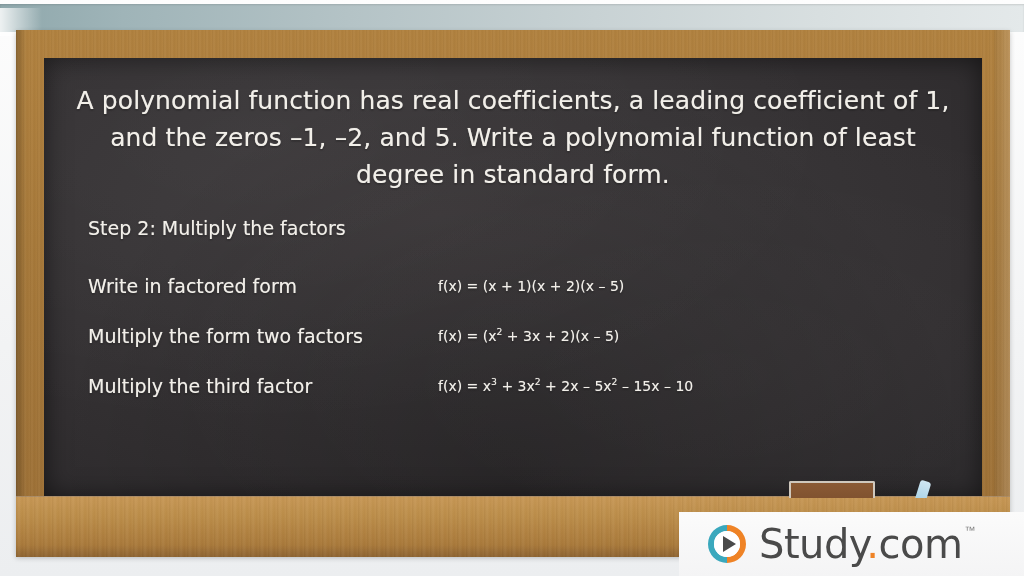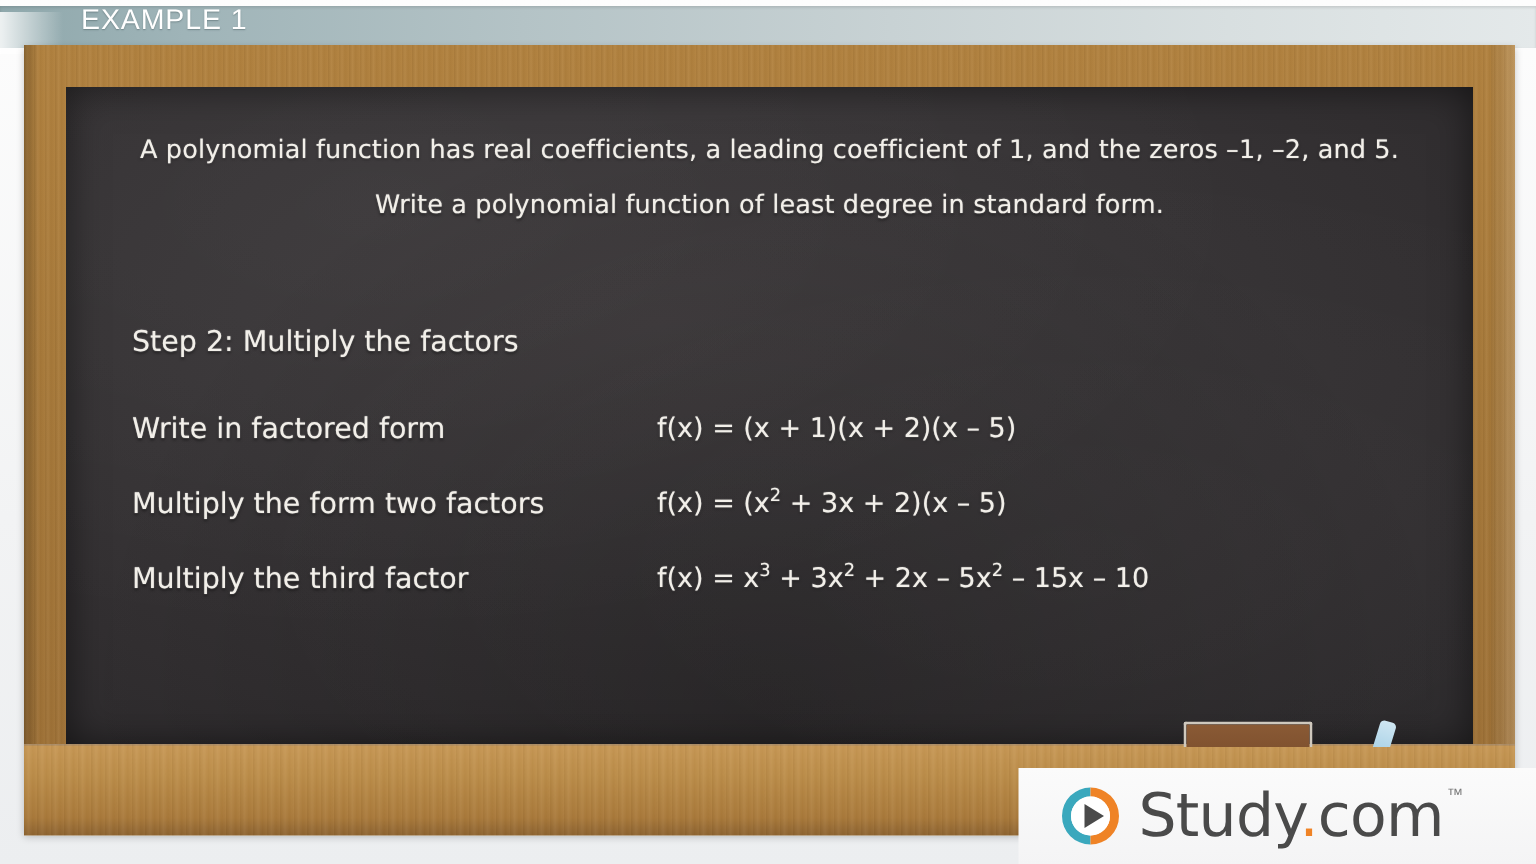--- a/index.html
+++ b/index.html
@@ -130,21 +130,21 @@
     position: relative;
     z-index: 2;
   }
 
   #problem {
     position: absolute;
     left: 32px;
     top: 24px;
     width: 874px;
     text-align: center;
-    font-size: 17px;
+    font-size: 25px;
     line-height: 37px;
     letter-spacing: 0.1px;
   }
 
   #steps {
     position: absolute;
     left: 44px;
     top: 158px;
     width: 860px;
   }
@@ -159,21 +159,21 @@
     margin-bottom: 26px;
   }
   .step-label {
     width: 350px;
     flex: 0 0 350px;
     font-size: 19px;
     line-height: 24px;
   }
   .step-eq {
     flex: 1 1 auto;
-    font-size: 18px;
+    font-size: 14px;
     line-height: 24px;
     white-space: nowrap;
   }
   .step-eq sup {
     font-size: 0.66em;
     vertical-align: super;
     line-height: 0;
   }
 
   
@@ -242,21 +242,20 @@
   }
 </style>
 </head>
 <body>
 
 <div id="stage">
 
   <div id="banner">
     <div id="banner-fade-left"></div>
   </div>
-  <div id="banner-label">EXAMPLE 1</div>
 
   <div id="frame">
     <div id="frame-left-shade"></div>
     <div id="frame-right-shade"></div>
   </div>
 
   <div id="board">
 
     <div id="problem" class="chalk">A polynomial function has real coefficients, a leading coefficient of 1, and the zeros –1, –2, and 5. Write a polynomial function of least degree in standard form.</div>
 

